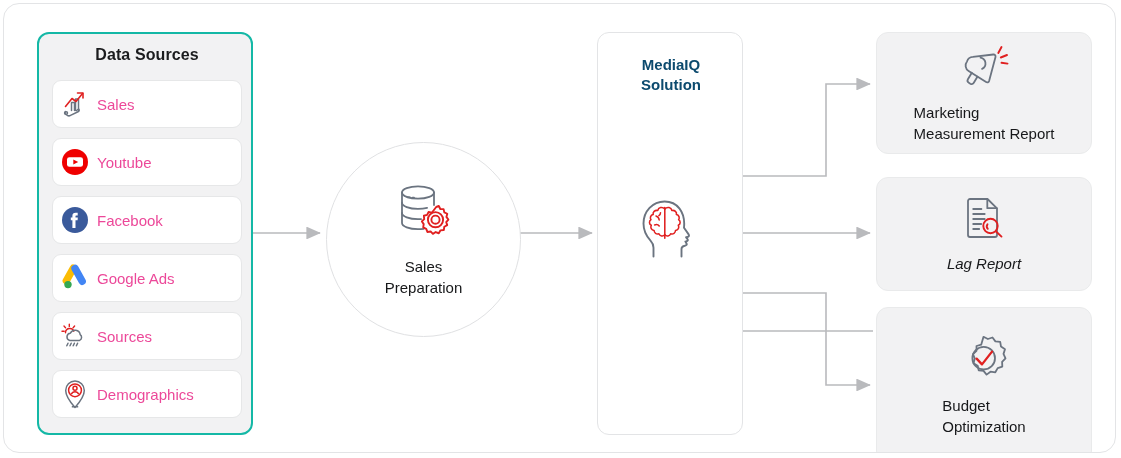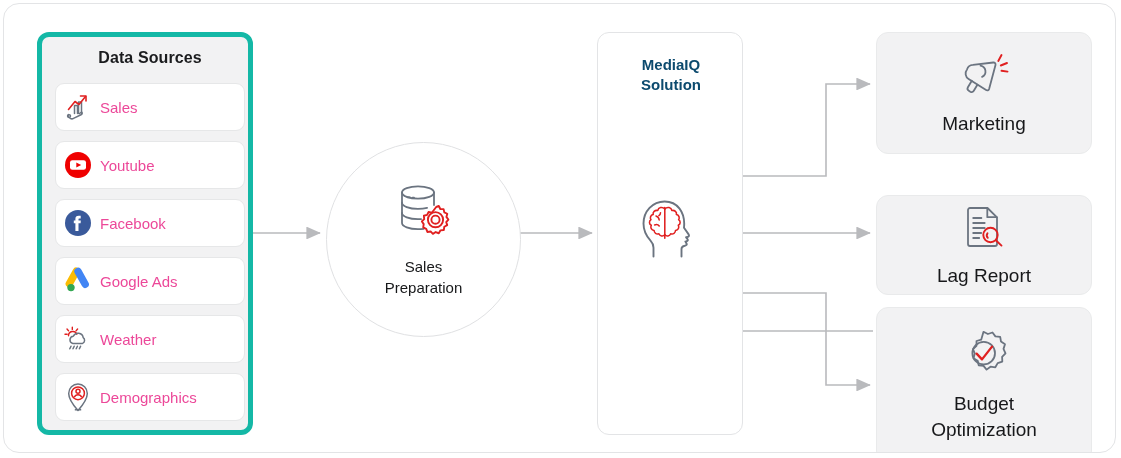--- a/index.html
+++ b/index.html
@@ -5,21 +5,21 @@
   html,body{margin:0;padding:0;background:#ffffff;}
   body{width:1121px;height:458px;font-family:"Liberation Sans","DejaVu Sans",sans-serif;
        -webkit-font-smoothing:antialiased;}
 
   #frame{position:absolute;left:3px;top:3px;width:1113px;height:450px;
          background:#ffffff;border:1px solid #e3e4e6;border-radius:16px;box-sizing:border-box;
          overflow:hidden;}
 
   
   #sources-panel{position:absolute;left:33px;top:28px;width:216px;height:403px;
-                 background:#f2f2f3;border:5px solid #14b8a6;border-radius:12px;box-sizing:border-box;}
+                 background:#f2f2f3;border:2px solid #14b8a6;border-radius:12px;box-sizing:border-box;}
   #sources-title{position:absolute;left:0;top:12px;width:216px;text-align:center;
                  font-size:16px;font-weight:bold;color:#1b1c1e;letter-spacing:.1px;}
   .src-item{position:absolute;left:13px;width:190px;height:48px;background:#ffffff;
             border:1px solid #e6e7e8;border-radius:9px;box-sizing:border-box;
             display:flex;align-items:center;}
   .src-ico{width:44px;height:34px;flex:0 0 44px;display:flex;align-items:center;justify-content:center;}
   .src-label{font-size:15px;color:#ec4899;}
 
   
   #prep-circle{position:absolute;left:322px;top:138px;width:193px;height:193px;
@@ -33,23 +33,23 @@
   #solution-title{position:absolute;left:0;top:22px;width:146px;text-align:center;
                   font-size:15px;font-weight:bold;line-height:1.35;color:#0c4a6e;}
   #solution-icon{position:absolute;left:0;top:160px;width:146px;display:flex;justify-content:center;}
   #solution-label{position:absolute;left:0;top:243px;width:146px;text-align:center;
                   font-size:15px;line-height:1.35;color:#17181a;}
 
   
   .out-box{position:absolute;left:872px;width:216px;background:#f2f2f3;
            border:1px solid #e9eaeb;border-radius:12px;box-sizing:border-box;
            display:flex;flex-direction:column;align-items:center;justify-content:center;}
-  .out-label{margin-top:7px;text-align:center;font-size:19px;line-height:1.35;color:#17181a;}
+  .out-label{margin-top:7px;text-align:left;font-size:15px;line-height:1.35;color:#17181a;}
   #out-0{top:28px;height:122px;}
-  #out-1{top:191px;height:100px;}
+  #out-1{top:173px;height:114px;font-style:italic;}
   #out-2{top:303px;height:156px;}
 
   #wires{position:absolute;left:0;top:0;width:1113px;height:450px;pointer-events:none;}
 </style>
 </head>
 <body>
 
 <div id="frame">
 
   <svg id="wires" viewBox="0 0 1113 450">
@@ -136,21 +136,21 @@
           <g fill="none" stroke="#e02020" stroke-width="1.4" stroke-linecap="round">
             <path d="M6.5 11.8 a4.3 4.3 0 0 1 8.3 -1.6"></path>
             <path d="M10.3 3.2 v2.2 M5.0 5.1 l1.5 1.6 M3.0 10.3 h2.2 M15.6 5.1 l-1.5 1.6"></path>
           </g>
           <g fill="none" stroke="#6b7480" stroke-width="1.5" stroke-linecap="round" stroke-linejoin="round">
             <path d="M10.8 19.4 a3.6 3.6 0 0 1 0.5 -7.1 a5.2 5.2 0 0 1 9.9 1.4 a3.3 3.3 0 0 1 -0.6 5.7 z"></path>
             <path d="M9.0 22.2 l-1.2 2.6 M12.2 22.2 l-1.2 2.6 M15.4 22.2 l-1.2 2.6 M18.6 22.2 l-1.2 2.6"></path>
           </g>
         </svg>
       </span>
-      <span class="src-label">Weather</span>
+      <span class="src-label">Sources</span>
     </div>
 
     <div class="src-item" style="top:336px">
       <span class="src-ico">
         <svg width="28" height="32" viewBox="0 0 28 32">
           <g fill="none" stroke="#6b7480" stroke-width="1.5" stroke-linejoin="round">
             <path d="M14 29.5 C14 29.5 23.3 18.8 23.3 12.4 A9.3 9.3 0 0 0 4.7 12.4 C4.7 18.8 14 29.5 14 29.5 Z"></path>
             <path d="M10.8 28.8 h6.4"></path>
           </g>
           <g fill="none" stroke="#e02020" stroke-width="1.5">
@@ -220,20 +220,21 @@
         </g>
         <g fill="none" stroke="#e02020" stroke-width="1.9" stroke-linecap="round">
           <path d="M46.5 5.0 L43.3 11.0"></path>
           <path d="M52.0 13.0 L45.8 15.5"></path>
           <path d="M52.5 21.6 L46.5 20.8"></path>
         </g>
       </svg>
     </span>
     <div class="out-label">
       <div>Marketing</div>
+      <div>Measurement  Report</div>
     </div>
   </div>
 
   <div class="out-box" id="out-1">
     <span>
       <svg width="50" height="50" viewBox="0 0 50 50">
         <g fill="none" stroke="#6b7480" stroke-width="1.8" stroke-linecap="round" stroke-linejoin="round">
           <path d="M11.0 6.0 h17.5 L38.0 15.4 V42.0 a2.0 2.0 0 0 1 -2.0 2.0 H11.0 a2.0 2.0 0 0 1 -2.0 -2.0 V8.0 a2.0 2.0 0 0 1 2.0 -2.0 z"></path>
           <path d="M28.3 6.2 V15.2 h9.4"></path>
           <path d="M14.2 16.0 h8.2 M14.2 21.0 h11.5 M14.2 26.0 h11.5 M14.2 31.0 h8.0 M14.2 36.0 h6.0"></path>

